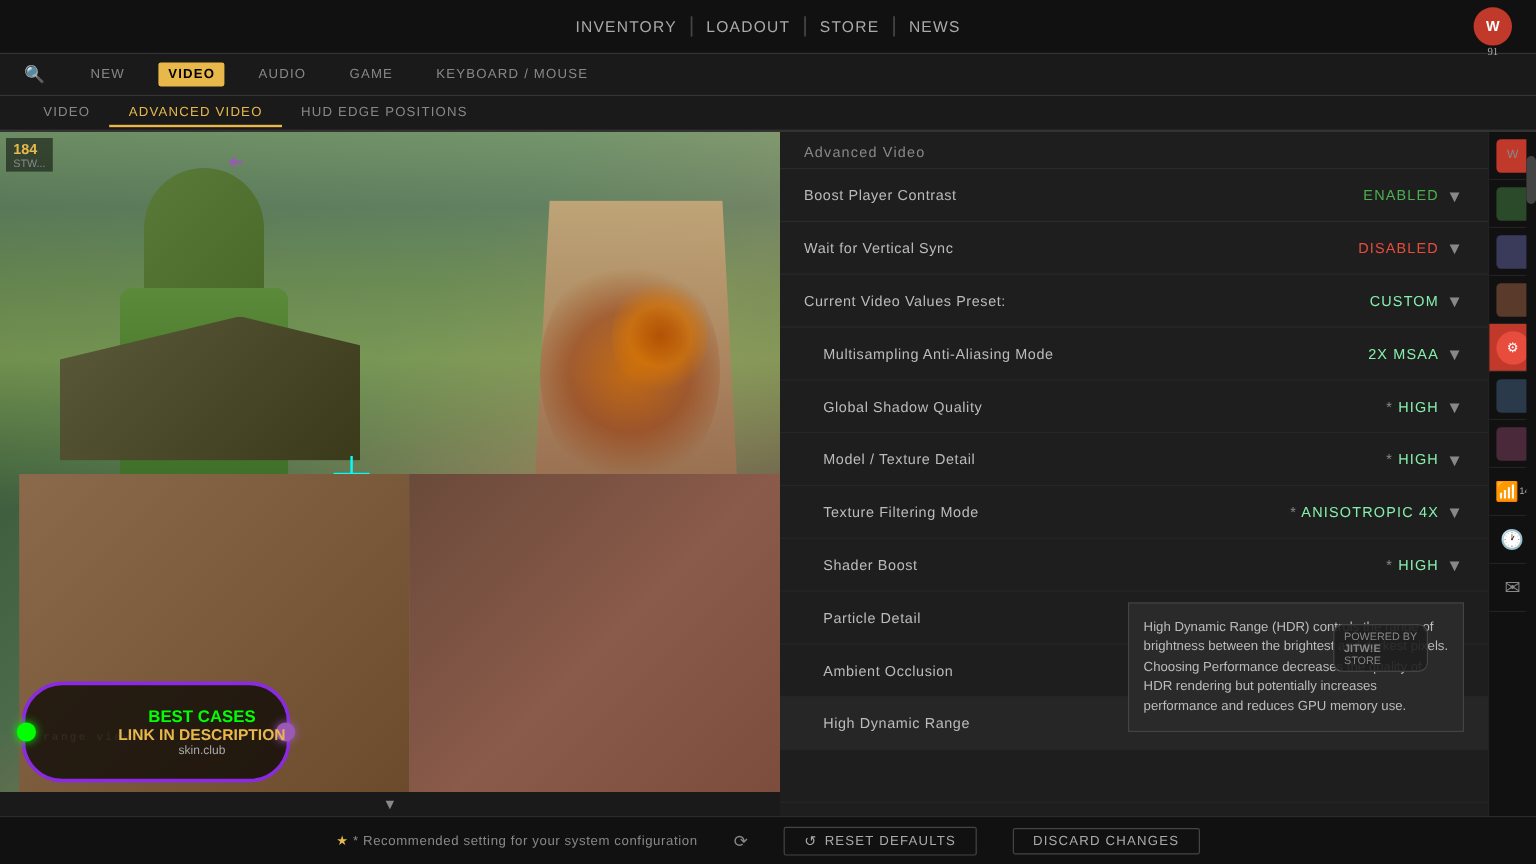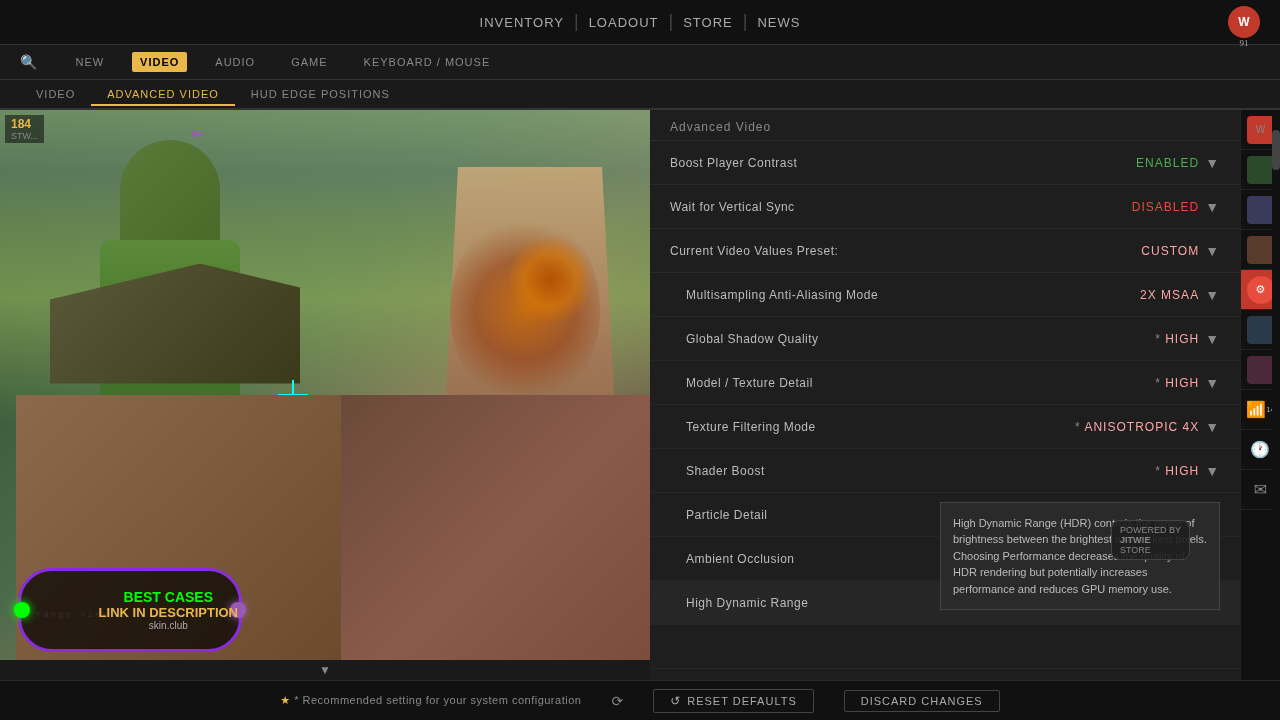--- a/index.html
+++ b/index.html
@@ -282,21 +282,21 @@
       letter-spacing: 1px;
       cursor: pointer;
       min-width: 160px;
       justify-content: flex-end;
     }
     .setting-value-btn .chevron {
       color: #888;
       font-size: 14px;
     }
     .setting-value-text {
-      color: #fca5a5;
+      color: #86efac;
       font-size: 12px;
       letter-spacing: 1px;
       text-transform: uppercase;
     }
     .setting-value-text.star::before {
       content: '* ';
       color: #888;
     }
     .setting-value-text.enabled { color: #4caf50; }
     .setting-value-text.disabled-val { color: #e74c3c; }

